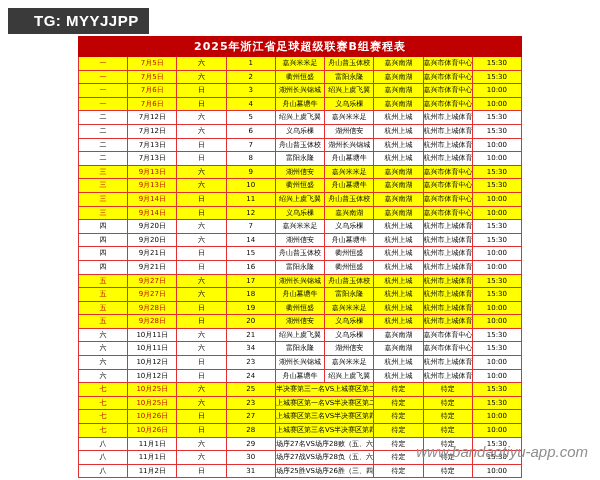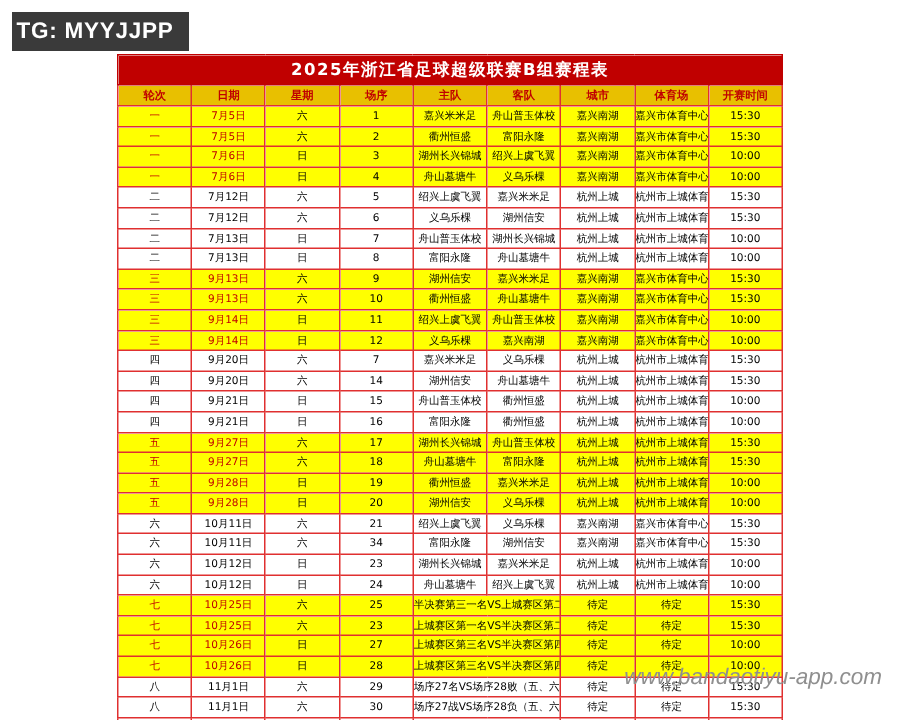--- a/index.html
+++ b/index.html
@@ -15,21 +15,21 @@
     overflow: hidden;
   }
   .tg-badge {
     position: absolute;
     left: 8px;
     top: 8px;
     background: #3a3a3a;
     color: #ffffff;
     font-size: 15px;
     font-weight: bold;
-    padding: 4px 10px 5px 3px;
+    padding: 4px 10px 5px 26px;
     letter-spacing: 0.5px;
     font-family: "Liberation Sans", sans-serif;
   }
   .watermark {
     position: absolute;
     right: 12px;
     bottom: 20px;
     color: #8f8f8f;
     font-size: 15px;
     font-family: "Liberation Sans", sans-serif;
@@ -98,31 +98,20 @@
 <body>
 
 <div class="tg-badge">TG: MYYJJPP</div>
 
 <div class="sheet">
   <table class="schedule">
     <tbody>
       <tr class="title-row">
         <td colspan="9">2025年浙江省足球超级联赛B组赛程表</td>
       </tr>
-      <tr class="header-row">
-        <td class="c0">轮次</td>
-        <td class="c1">日期</td>
-        <td class="c2">星期</td>
-        <td class="c3">场序</td>
-        <td class="c4">主队</td>
-        <td class="c5">客队</td>
-        <td class="c6">城市</td>
-        <td class="c7">体育场</td>
-        <td class="c8">开赛时间</td>
-      </tr>
     <tr class="row-yellow">
           <td class="c0">一</td>
           <td class="c1">7月5日</td>
           <td class="c2">六</td>
           <td class="c3">1</td>
           <td class="c4">嘉兴米米足</td>
           <td class="c5">舟山普玉体校</td>
           <td class="c6">嘉兴南湖</td>
           <td class="c7">嘉兴市体育中心</td>
           <td class="c8">15:30</td>

